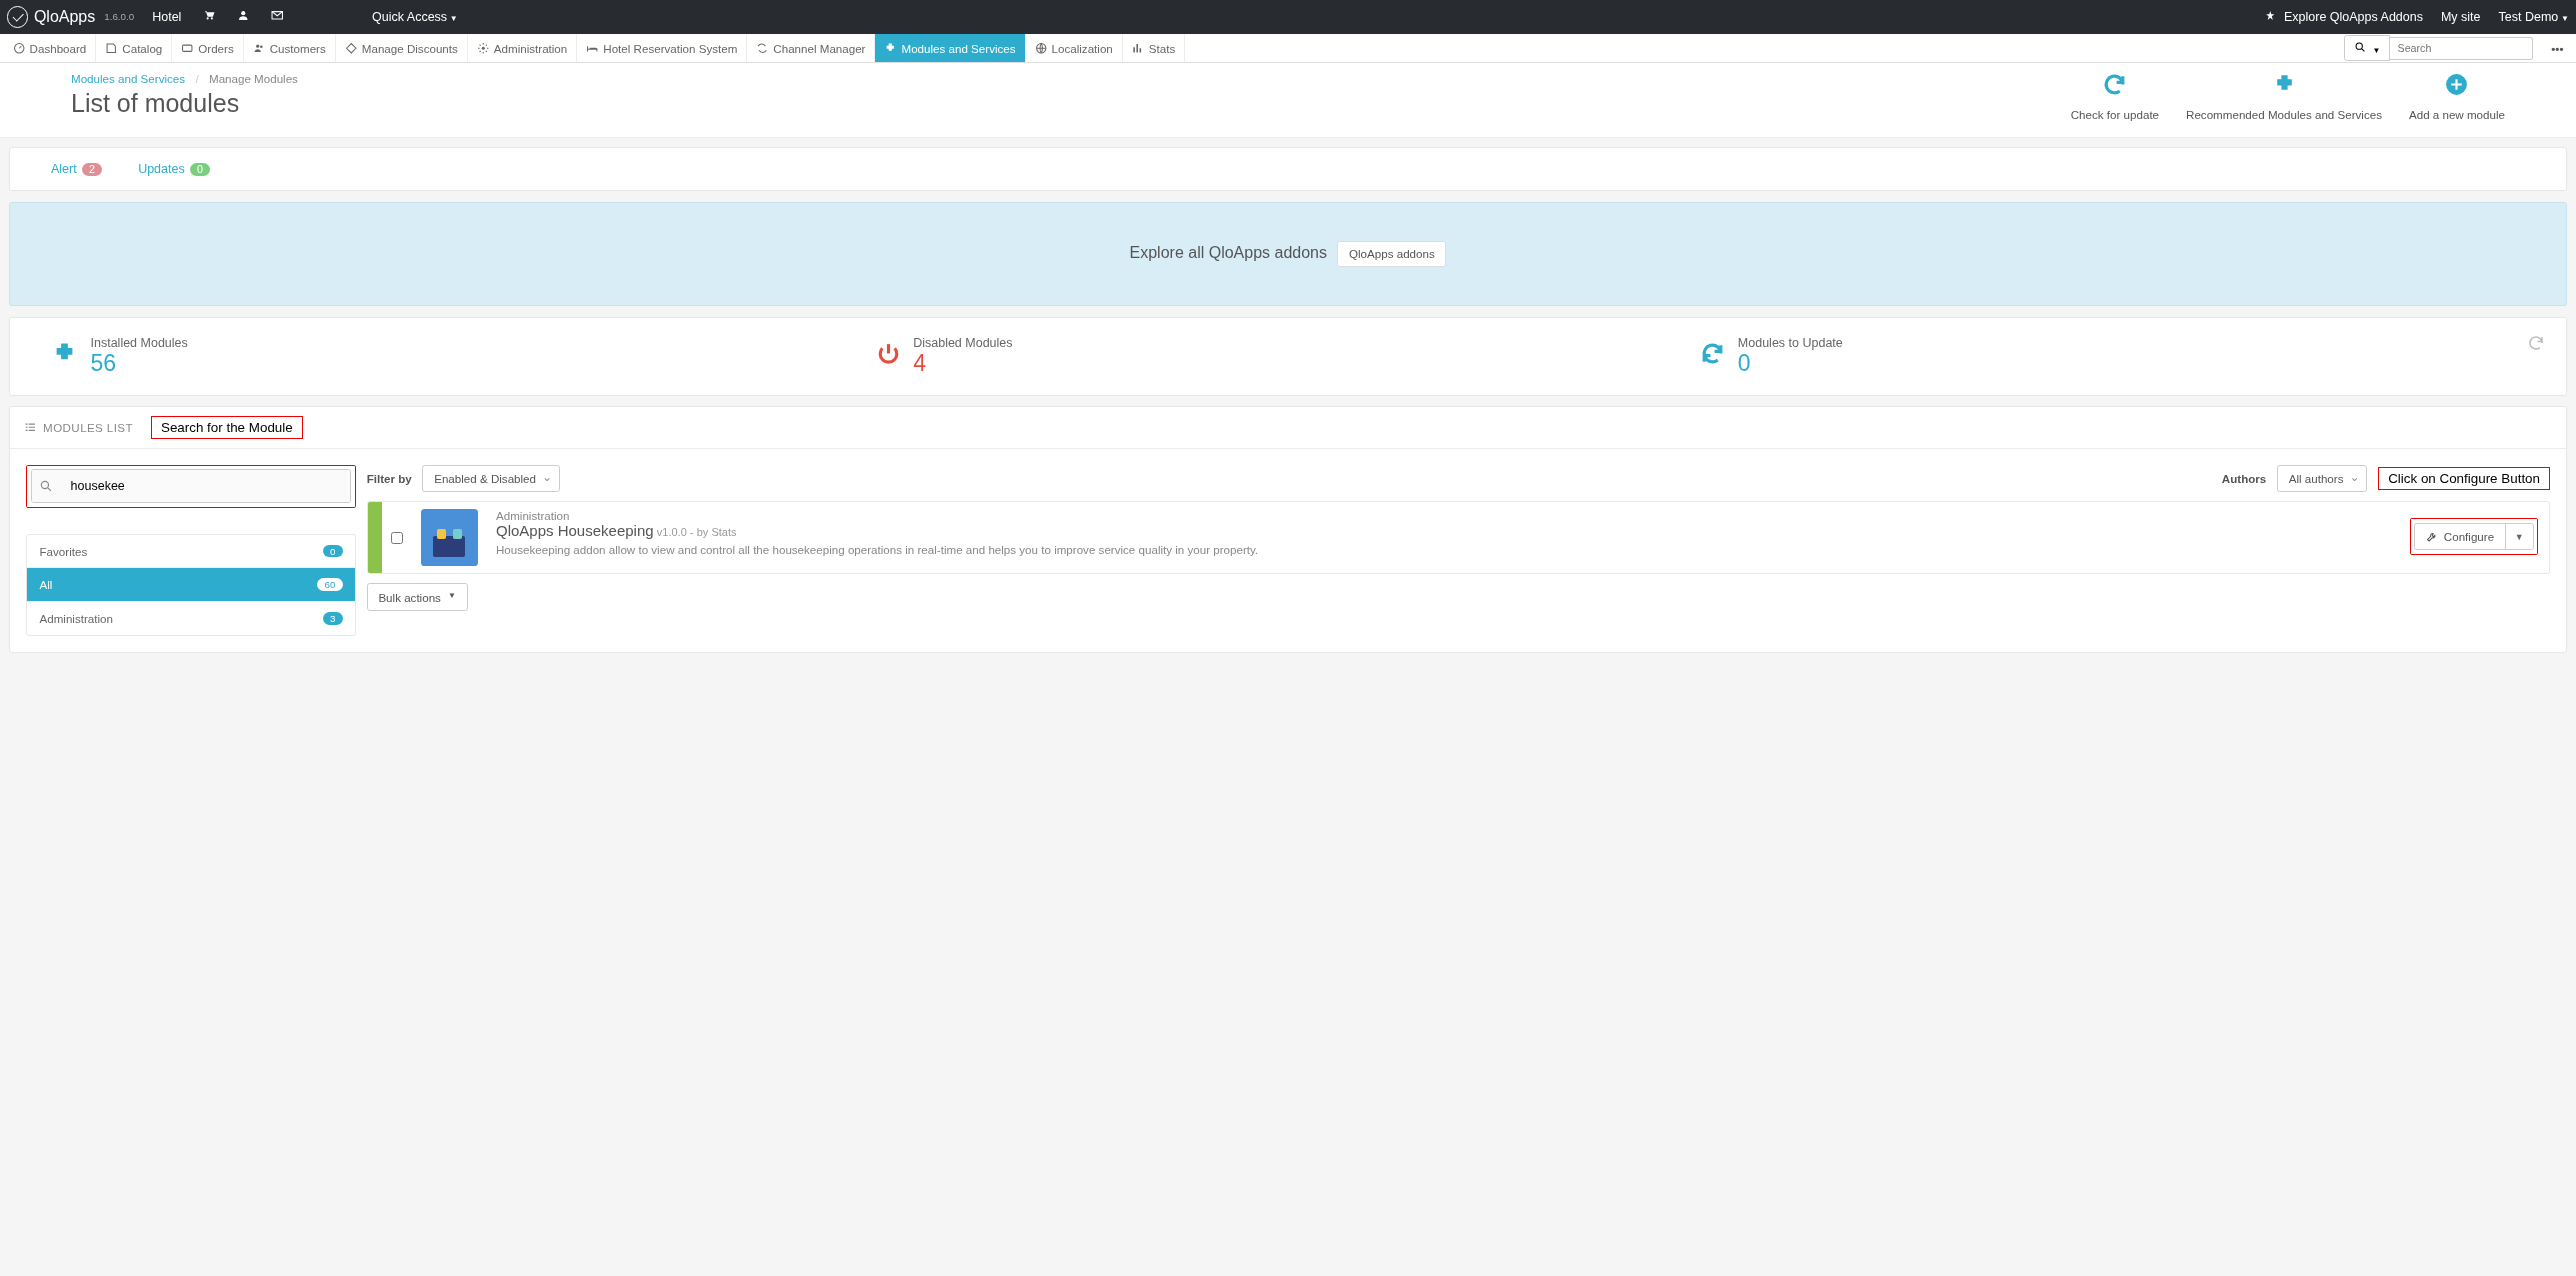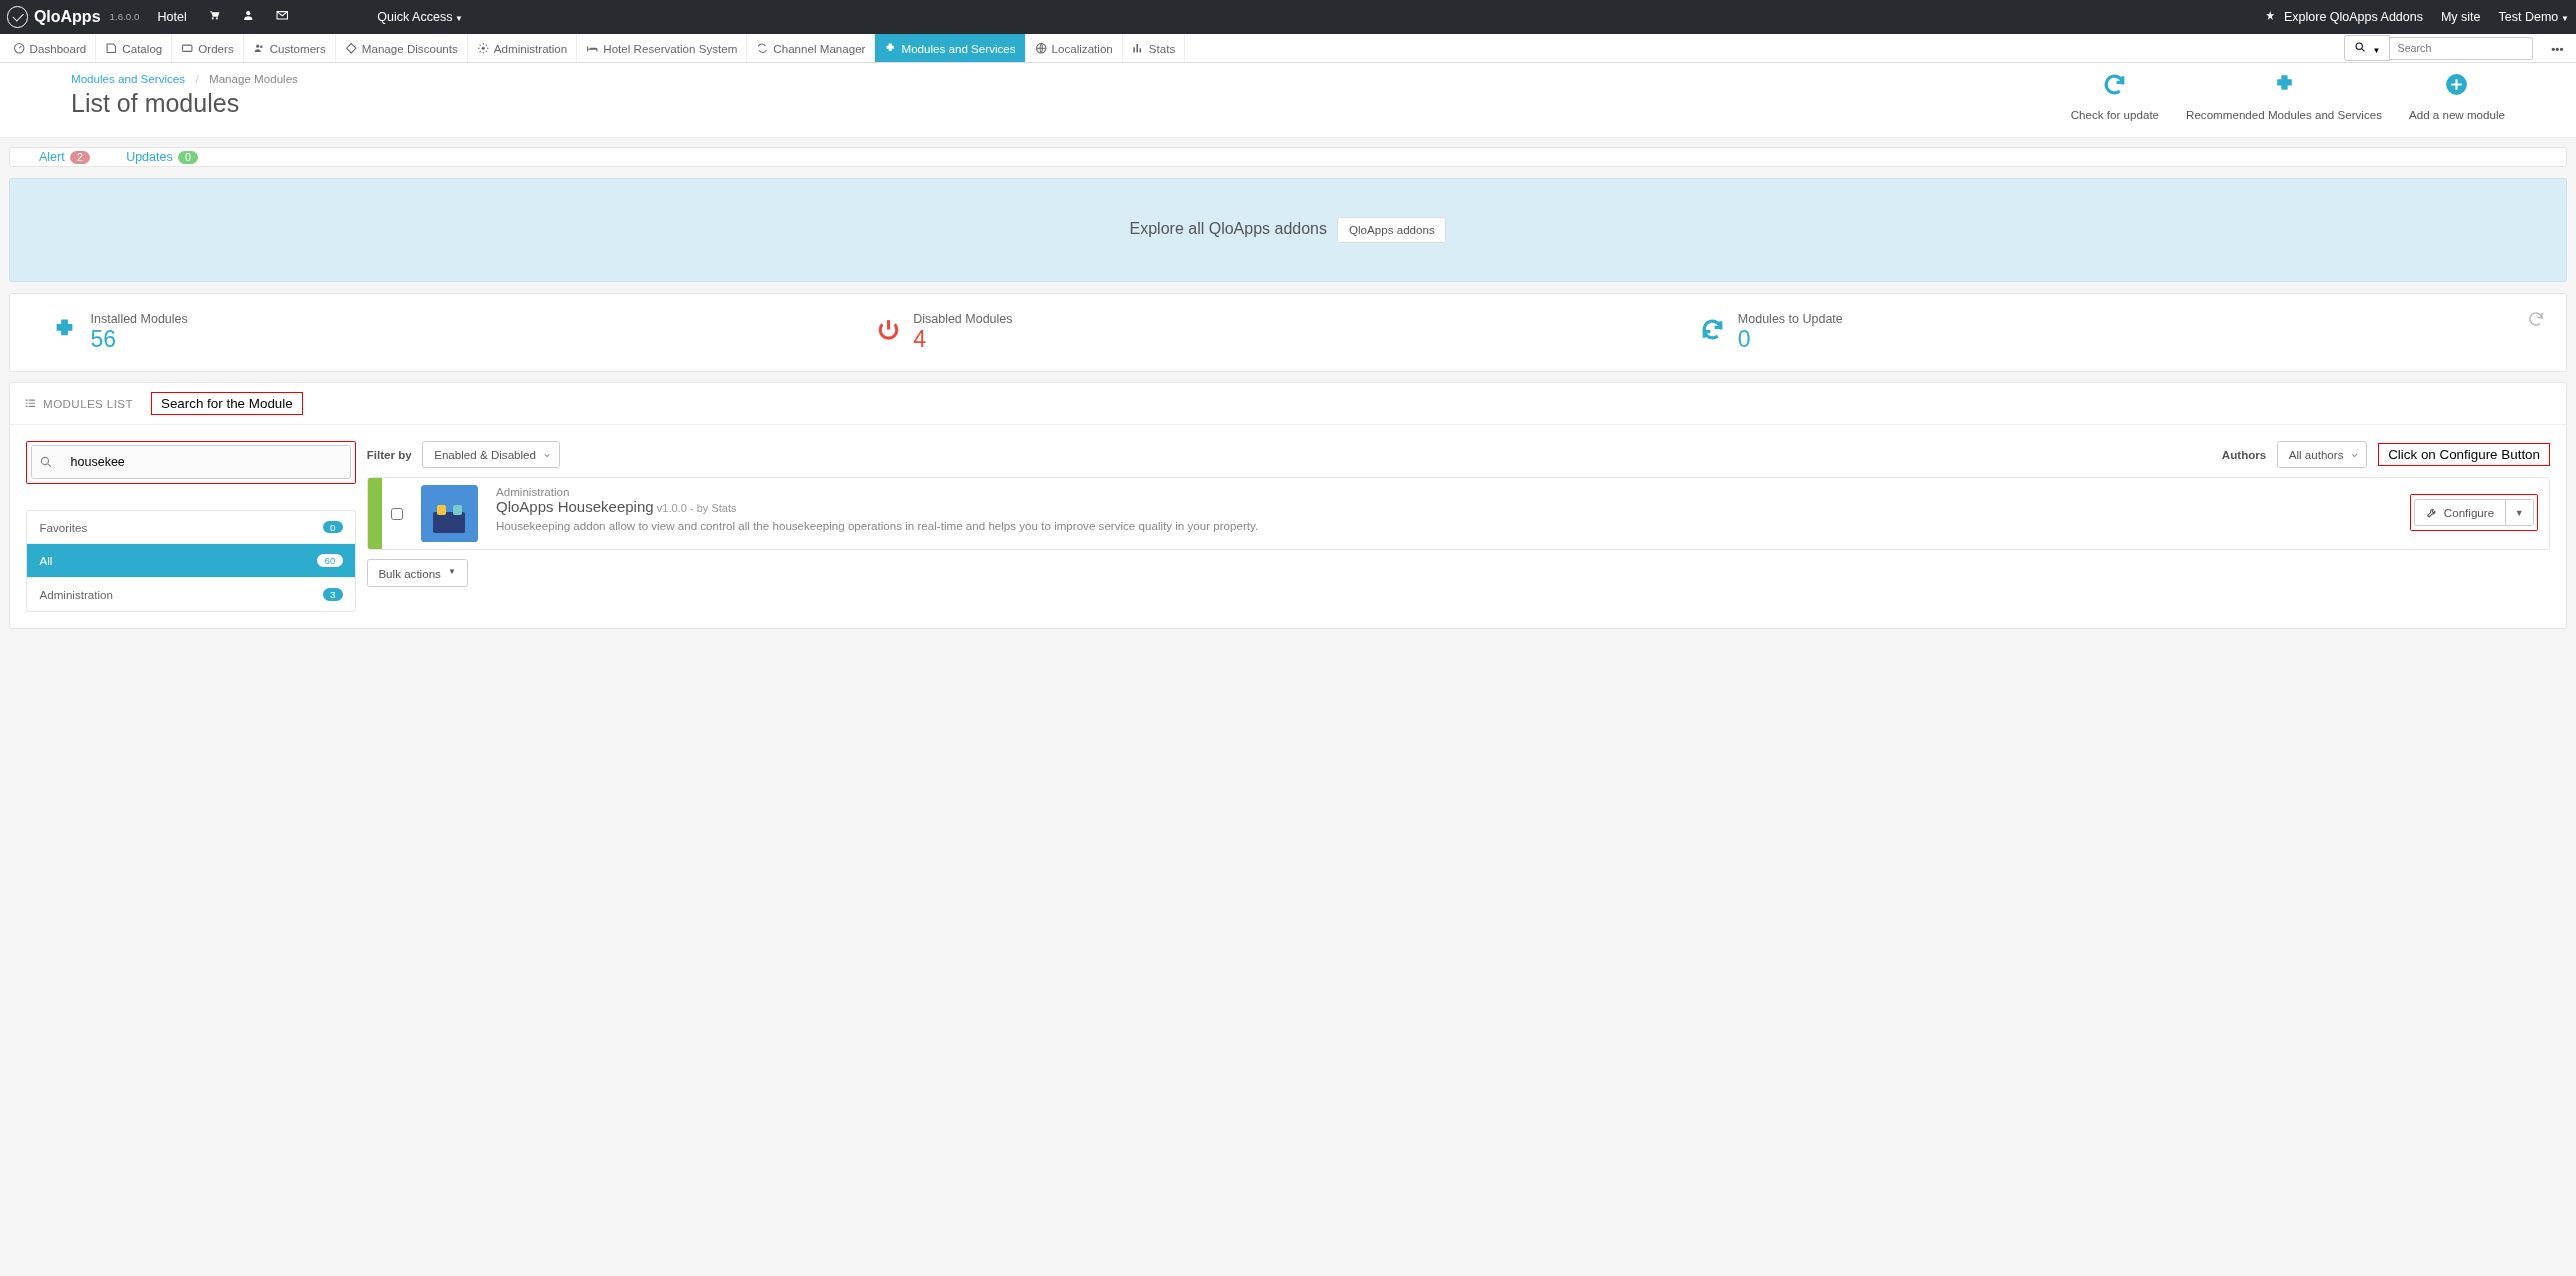--- a/index.html
+++ b/index.html
@@ -3,21 +3,21 @@
 <meta charset="utf-8">
 <style>
 * { margin: 0; padding: 0; box-sizing: border-box; font-family: -apple-system, "Helvetica Neue", Arial, sans-serif; }
 body { background: #f5f5f5; color: #555; font-size: 11.6px; }
 
 
 .topbar { background: #282b30; height: 34px; display: flex; align-items: center; padding: 0 7.1px; color: #fff; }
 .brand { display: flex; align-items: center; gap: 5.4px; }
 .brand-logo { width: 21.4px; height: 21.4px; border: 1.8px solid #fff; border-radius: 50%; position: relative; }
 .brand-logo::after { content: ""; position: absolute; width: 9px; height: 4.5px; border-left: 1.8px solid #fff; border-bottom: 1.8px solid #fff; transform: rotate(-45deg); top: 5.4px; left: 4.5px; }
-.brand-name { font-size: 16px; font-weight: 700; }
+.brand-name { font-size: 16px; font-weight: 400; }
 .brand-ver { font-size: 9.8px; color: #aaa; margin-left: 3.6px; }
 .top-link { color: #fff; margin-left: 18px; font-size: 12.5px; cursor: pointer; }
 .top-icon { color: #fff; margin-left: 21.4px; cursor: pointer; font-size: 12.5px; }
 .top-spacer { flex: 1; }
 .caret { font-size: 8px; margin-left: 2.7px; }
 
 
 .navbar { background: #fff; border-bottom: 0.9px solid #ddd; height: 29px; display: flex; align-items: stretch; padding-left: 3.6px; }
 .nav-item { display: flex; align-items: center; gap: 4.5px; padding: 0 9px; color: #666; border-right: 0.9px solid #eee; cursor: pointer; font-size: 11.6px; white-space: nowrap; }
 .nav-item.active { background: #2eacce; color: #fff; }
@@ -32,21 +32,21 @@
 .breadcrumbs { color: #888; font-size: 11.6px; margin-bottom: 3.6px; }
 .bc-link { color: #2eacce; }
 .bc-sep { margin: 0 7.1px; color: #ccc; }
 .page-title { font-size: 25px; font-weight: 400; color: #555; }
 .head-actions { margin-left: auto; display: flex; gap: 27px; }
 .head-action { text-align: center; cursor: pointer; color: #555; }
 .ha-icon { color: #2eacce; font-size: 23px; display: block; margin-bottom: 5.4px; }
 
 
 .content { padding: 9px; }
-.panel { background: #fff; border: 0.9px solid #e6e6e6; border-radius: 2.7px; padding: 2px; margin-bottom: 10.7px; }
+.panel { background: #fff; border: 0.9px solid #e6e6e6; border-radius: 2.7px; padding: 14px; margin-bottom: 10.7px; }
 .alerts-row { display: flex; gap: 36px; padding-left: 27px; }
 .alert-link { color: #2eacce; cursor: pointer; font-size: 12.5px; }
 .badge { display: inline-block; border-radius: 9px; padding: 0.9px 7.1px; color: #fff; font-size: 10.7px; margin-left: 1.8px; }
 .badge-red { background: #e08f95; }
 .badge-green { background: #78d07d; }
 
 .explore-panel { background: #d9edf7; border: 0.9px solid #c9e2ed; text-align: center; padding: 38px; }
 .explore-title { font-size: 16px; color: #555; display: inline-block; margin-right: 7.1px; }
 .explore-btn { background: #fff; border: 0.9px solid #ddd; padding: 5.4px 10.7px; border-radius: 2.7px; font-size: 11.6px; cursor: pointer; color: #555; }
 

